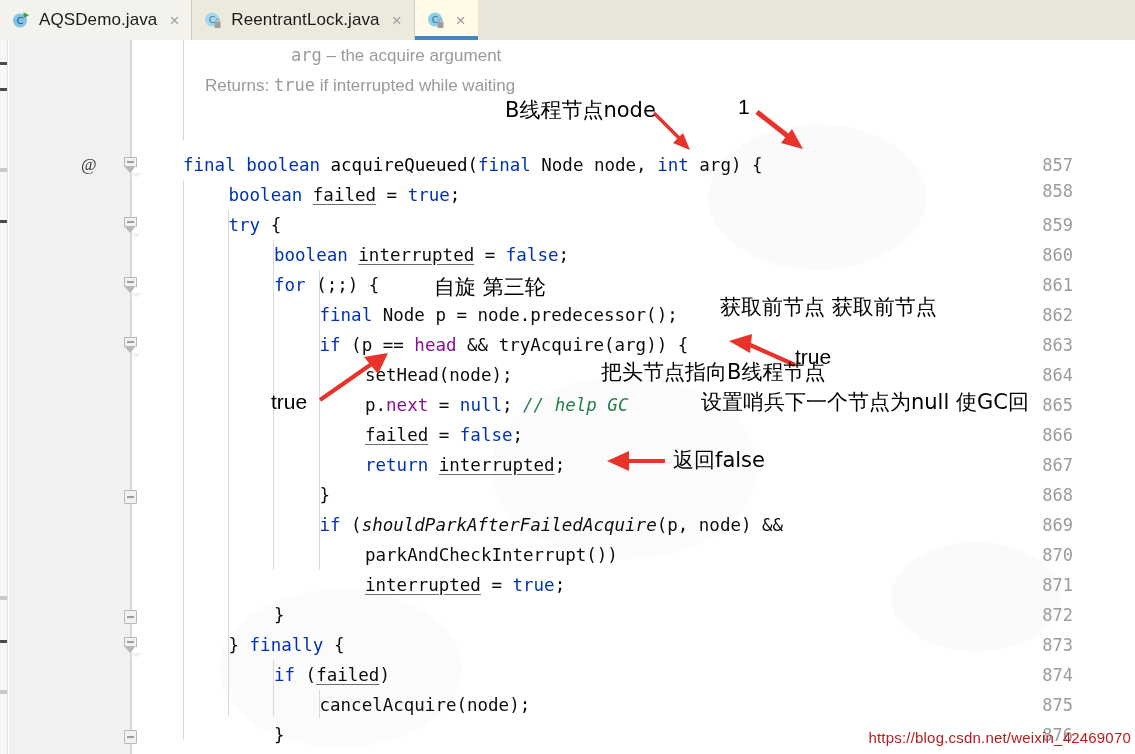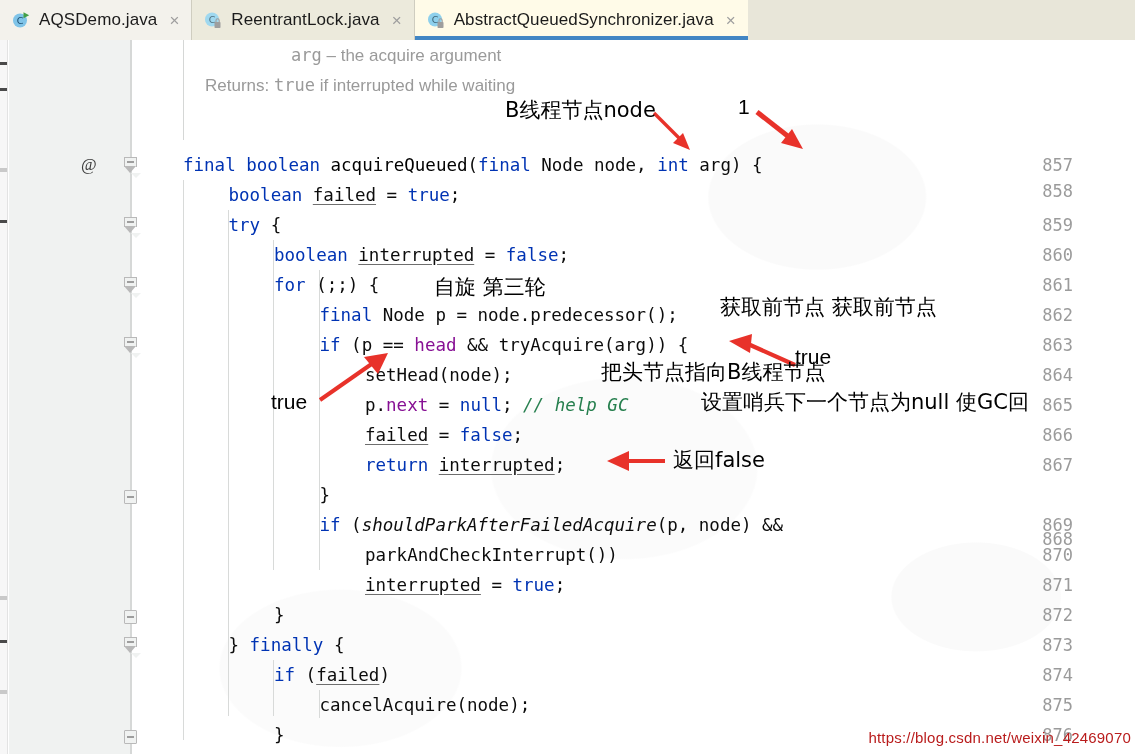--- a/index.html
+++ b/index.html
@@ -200,21 +200,20 @@
 
   <div class="tab active">
     <span class="tab-ico">
       <svg width="18" height="18" viewBox="0 0 18 18">
         <circle cx="8" cy="8.5" r="7" fill="#8ed0ec"></circle>
         <text x="8" y="12.4" font-size="9.5" font-family="DejaVu Sans, sans-serif" fill="#3d6374" text-anchor="middle">C</text>
         <rect x="10.5" y="11" width="6" height="6" rx="0.8" fill="#9e9e9e"></rect>
         <path d="M12 11 v-1.6 a1.6 1.6 0 0 1 3.2 0 V11" stroke="#9e9e9e" stroke-width="1.1" fill="none"></path>
       </svg>
     </span>
-    <span class="tab-label">AbstractQueuedSynchronizer.java</span>
     <span class="tab-close">×</span>
   </div>
 
 </div>
 
 <div id="editor">
   <div id="wm-blobs"></div>
 
   <div id="left-strip">
     <div class="strip-mark" style="top:22px;"></div>
@@ -235,21 +234,21 @@
       <div class="lnum" style="top: 136px;">858</div>
       <div class="lnum" style="top: 170px;">859</div>
       <div class="lnum" style="top: 200px;">860</div>
       <div class="lnum" style="top: 230px;">861</div>
       <div class="lnum" style="top: 260px;">862</div>
       <div class="lnum" style="top: 290px;">863</div>
       <div class="lnum" style="top: 320px;">864</div>
       <div class="lnum" style="top: 350px;">865</div>
       <div class="lnum" style="top: 380px;">866</div>
       <div class="lnum" style="top: 410px;">867</div>
-      <div class="lnum" style="top: 440px; margin-top: 44px;">868</div>
+      <div class="lnum" style="top: 440px;">868</div>
       <div class="lnum" style="top: 470px;">869</div>
       <div class="lnum" style="top: 500px;">870</div>
       <div class="lnum" style="top: 530px;">871</div>
       <div class="lnum" style="top: 560px;">872</div>
       <div class="lnum" style="top: 590px;">873</div>
       <div class="lnum" style="top: 620px;">874</div>
       <div class="lnum" style="top: 650px;">875</div>
       <div class="lnum" style="top: 680px;">876</div>
       <div class="lnum" style="top: 710px;">877</div>
     </div>

